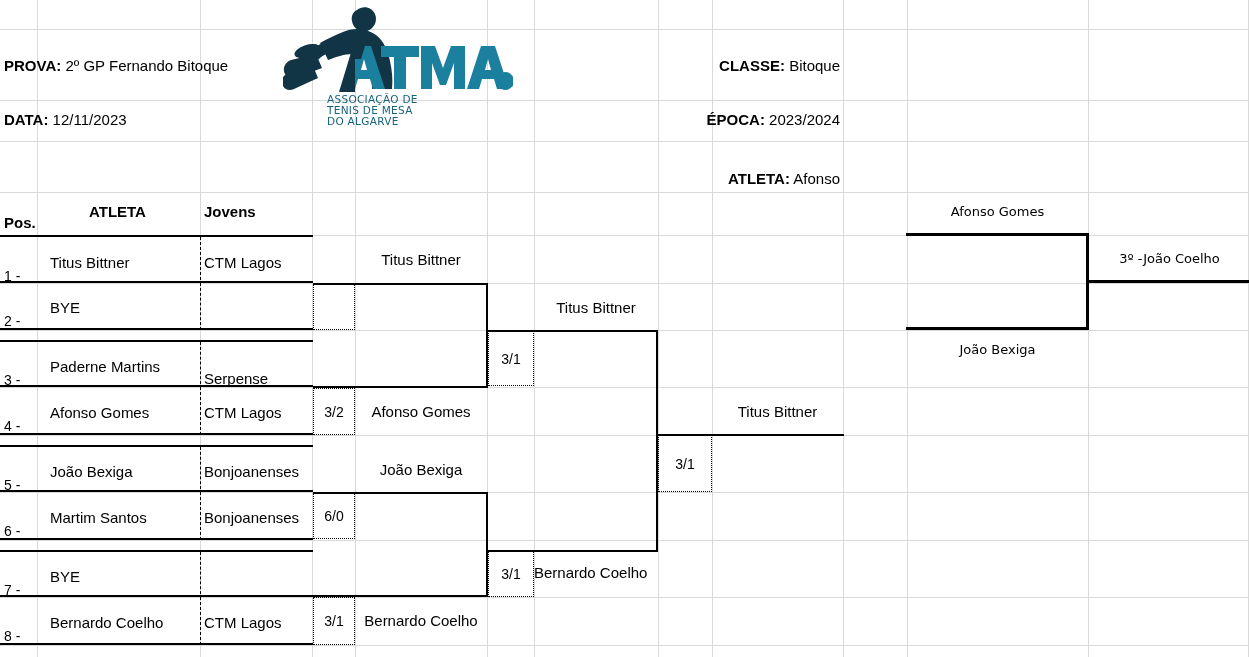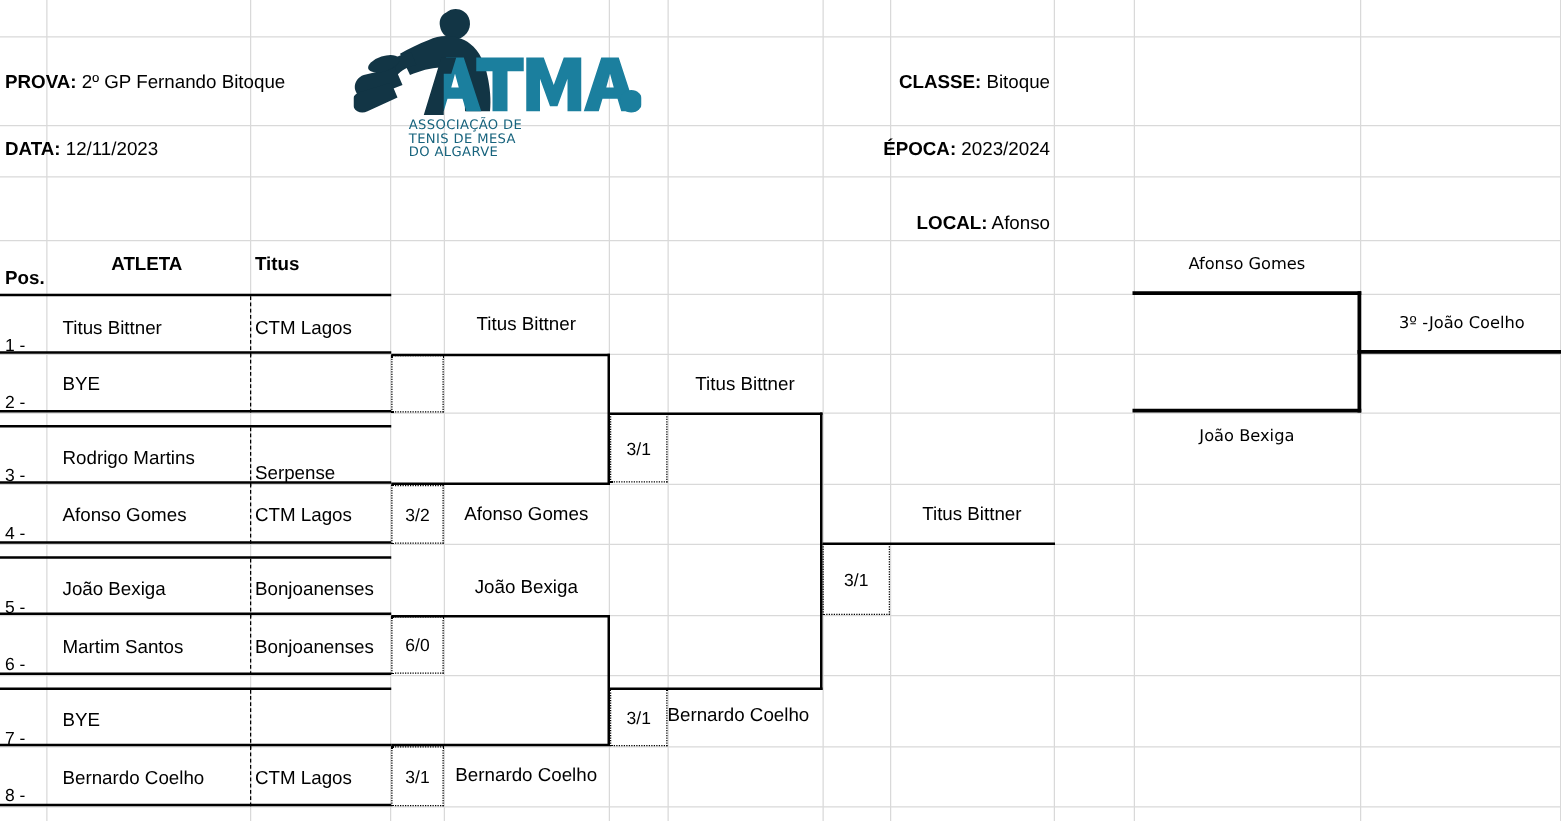--- a/index.html
+++ b/index.html
@@ -171,21 +171,21 @@
   </div>
   <div class="hdr right" style="right:409px; top:58px;">
     <b>CLASSE:</b>
     <span>Bitoque</span>
   </div>
   <div class="hdr right" style="right:409px; top:112px;">
     <b>ÉPOCA:</b>
     <span>2023/2024</span>
   </div>
   <div class="hdr right" style="right:409px; top:171px;">
-    <b>LOCAL:</b>
+    <b>ATLETA:</b>
     <span>Afonso</span>
   </div>
 
   <div id="logo">
     <svg width="230" height="122" viewBox="0 0 230 122" xmlns="http://www.w3.org/2000/svg">
 
       <g fill="#123545">
         <path d="M74 6 c6 -5 15 -3 18 4 c3 7 -1 15 -8 17 c-7 2 -14 -3 -15 -10 c-1 -5 1 -9 5 -11 z"></path>
         <path d="M60 28 c10 -5 24 -4 33 3 c8 6 12 16 14 26 c2 9 3 19 2 28 l-20 0 c0 -9 -1 -18 -4 -25
                  c-3 -6 -8 -10 -15 -10 c-9 0 -17 3 -25 6 l-8 -17 c7 -4 15 -8 23 -11 z"></path>
@@ -207,39 +207,39 @@
       <g fill="#17637d" font-family="DejaVu Sans, sans-serif" font-size="10.5" letter-spacing="0.3">
         <text x="44" y="99">ASSOCIAÇÃO DE</text>
         <text x="44" y="110">TENIS DE MESA</text>
         <text x="44" y="121">DO ALGARVE</text>
       </g>
     </svg>
   </div>
 
   <div class="th" style="left:4px;  top:215px;">Pos.</div>
   <div class="th" style="left:89px; top:204px;text-align:right;">ATLETA</div>
-  <div class="th" style="left:204px;top:204px;">Titus</div>
+  <div class="th" style="left:204px;top:204px;">Jovens</div>
 
   <div class="prow topline" style="top:235px; height:48px;">
     <div class="vsep" style="top:0; height:48px;"></div>
     <div class="pos" style="top:31px;">1 -</div>
     <div class="pname" style="top:17px;">Titus Bittner</div>
     <div class="pclub" style="top:17px;">CTM Lagos</div>
   </div>
   <div class="prow" style="top:283px; height:47px;">
     <div class="vsep" style="top:0; height:47px;"></div>
     <div class="pos" style="top:30px;">2 -</div>
     <div class="pname" style="top:16px;">BYE</div>
     <div class="pclub" style="top:16px;"></div>
   </div>
 
   <div class="prow topline" style="top:340px; height:47px;">
     <div class="vsep" style="top:0; height:47px;"></div>
     <div class="pos" style="top:30px;">3 -</div>
-    <div class="pname" style="top:16px;">Rodrigo Martins</div>
+    <div class="pname" style="top:16px;">Paderne Martins</div>
     <div class="pclub" style="top:28px;">Serpense</div>
   </div>
   <div class="prow" style="top:387px; height:48px;">
     <div class="vsep" style="top:0; height:48px;"></div>
     <div class="pos" style="top:31px;">4 -</div>
     <div class="pname" style="top:17px;">Afonso Gomes</div>
     <div class="pclub" style="top:17px;">CTM Lagos</div>
   </div>
 
   <div class="prow topline" style="top:445px; height:47px;">

